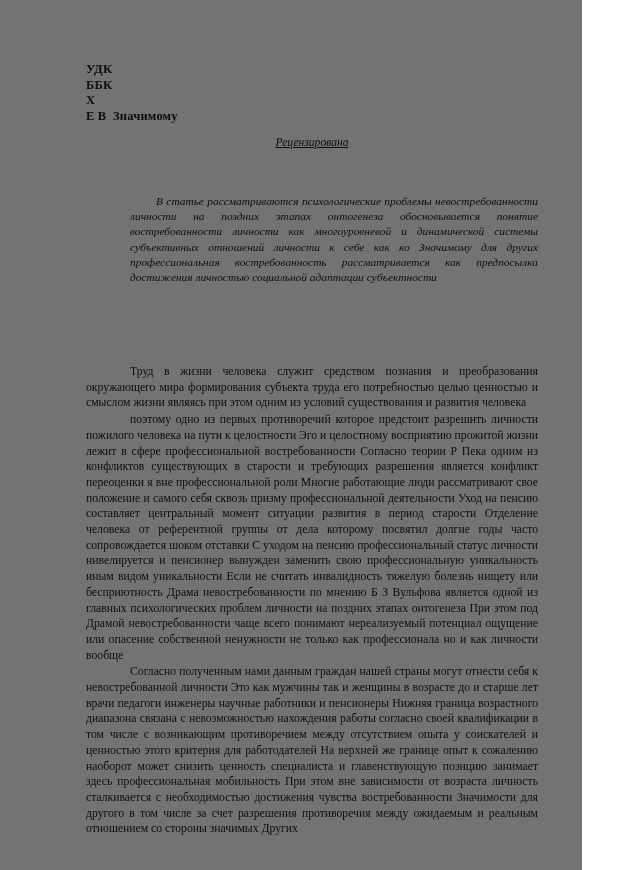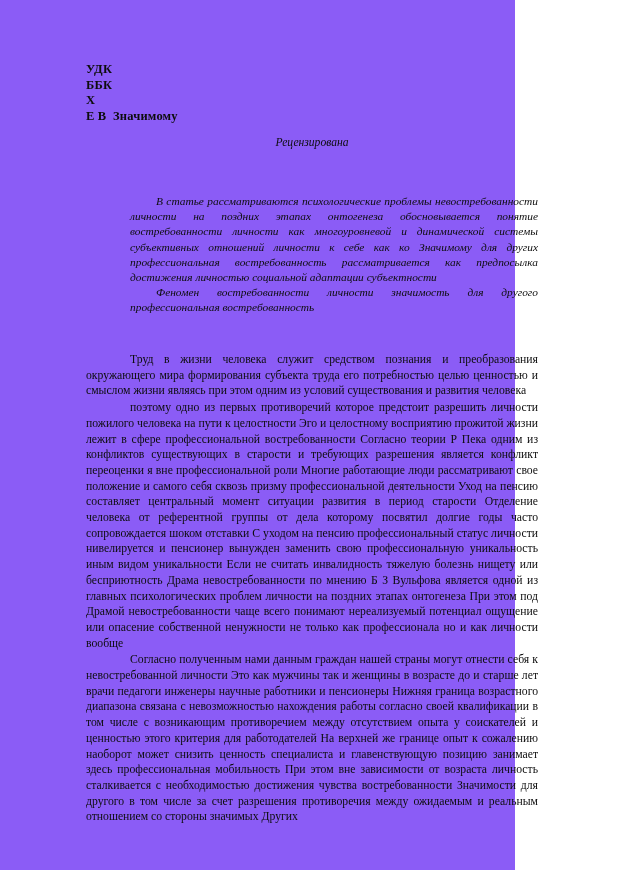--- a/index.html
+++ b/index.html
@@ -9,23 +9,23 @@
   }
   body {
     width: 620px;
     height: 870px;
     overflow: hidden;
     font-family: "Liberation Serif", "DejaVu Serif", serif;
     color: #0d0d0d;
   }
   .page {
     position: relative;
-    width: 515px;
+    width: 582px;
     height: 870px;
-    background: #8b5cf6;
+    background: #737373;
     box-sizing: border-box;
   }
 
   
   .codes {
     position: absolute;
     left: 86px;
     top: 62px;
     font-size: 12.5px;
     font-weight: bold;
@@ -46,20 +46,21 @@
     font-size: 12.6px;
     font-weight: bold;
     line-height: 17px;
     letter-spacing: 0.1px;
   }
   .subtitle {
     font-size: 11.6px;
     font-style: italic;
     line-height: 16px;
     margin-top: 1px;
+    text-decoration: underline;
   }
 
   
   .abstract-block {
     position: absolute;
     left: 130px;
     top: 194px;
     width: 408px;
   }
   .abstract-block .lead {
@@ -83,21 +84,21 @@
   }
 
   
   .body-block {
     position: absolute;
     left: 86px;
     top: 348px;
     width: 452px;
   }
   .body-block p {
-    margin: 4px 0 0 0;
+    margin: 16px 0 0 0;
     font-size: 11.7px;
     line-height: 15.7px;
     text-align: justify;
     text-indent: 44px;
     text-justify: inter-word;
   }
   .body-block p + p { margin-top: 1px; }
 
   
   .page { -webkit-font-smoothing: antialiased; }
@@ -113,21 +114,20 @@
     <div>Х</div>
     <div>Е В  Значимому</div>
   </div>
 
   <div class="title-block">
     <div class="subtitle">Рецензирована</div>
   </div>
 
   <div class="abstract-block">
     <p class="body">В статье рассматриваются психологические проблемы невостребованности личности на поздних этапах онтогенеза  обосновывается понятие  востребованности личности   как многоуровневой и динамической системы субъективных отношений личности к себе как ко  Значимому для других   профессиональная востребованность рассматривается  как  предпосылка  достижения  личностью  социальной  адаптации субъектности</p>
-    <p class="body">Феномен востребованности личности  значимость для другого  профессиональная востребованность</p>
   </div>
 
   <div class="body-block">
     <p>Труд  в  жизни  человека  служит  средством  познания  и  преобразования окружающего мира  формирования субъекта труда  его потребностью целью ценностью и смыслом жизни  являясь при этом одним из условий существования и развития человека</p>
     <p>поэтому  одно  из  первых  противоречий   которое  предстоит  разрешить  личности пожилого человека на пути к целостности Эго и целостному восприятию прожитой жизни  лежит в сфере профессиональной востребованности  Согласно теории Р  Пека        одним из конфликтов  существующих в старости и требующих разрешения  является конфликт переоценки   я   вне профессиональной роли  Многие работающие люди рассматривают свое положение и самого себя сквозь призму профессиональной деятельности  Уход на пенсию составляет центральный момент ситуации развития в период старости  Отделение человека  от  референтной  группы   от  дела   которому  посвятил  долгие  годы   часто сопровождается   шоком отставки    С  уходом  на  пенсию  профессиональный  статус личности  нивелируется  и  пенсионер  вынужден  заменить  свою  профессиональную уникальность иным видом уникальности        Если не считать инвалидность  тяжелую болезнь    нищету   или   бесприютность       Драма   невостребованности      по   мнению Б З Вульфова  является одной из главных психологических проблем личности на поздних этапах онтогенеза  При этом  под   Драмой невостребованности   чаще всего понимают нереализуемый потенциал  ощущение или опасение собственной ненужности не только как профессионала  но и как личности вообще</p>
     <p>Согласно полученным нами данным                 граждан нашей страны могут отнести  себя  к  невостребованной  личности  Это      как  мужчины  так  и  женщины  в возрасте до        и старше         лет  врачи  педагоги  инженеры  научные работники и пенсионеры              Нижняя граница возрастного диапазона связана с невозможностью нахождения  работы  согласно  своей  квалификации    в  том  числе   с  возникающим противоречием между отсутствием опыта у соискателей и ценностью этого критерия для работодателей  На верхней  же  границе  опыт   к сожалению   наоборот  может  снизить ценность  специалиста  и  главенствующую  позицию  занимает  здесь  профессиональная мобильность   При   этом   вне   зависимости   от   возраста   личность   сталкивается   с необходимостью достижения чувства востребованности   Значимости для другого   в том числе за счет разрешения противоречия между ожидаемым и реальным отношением со стороны значимых Других</p>
   </div>
 
 </div>
 

